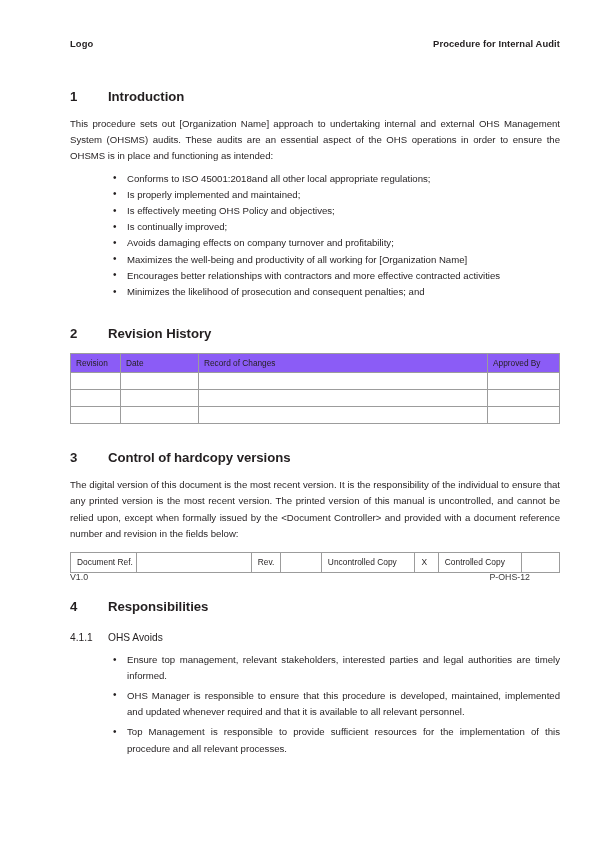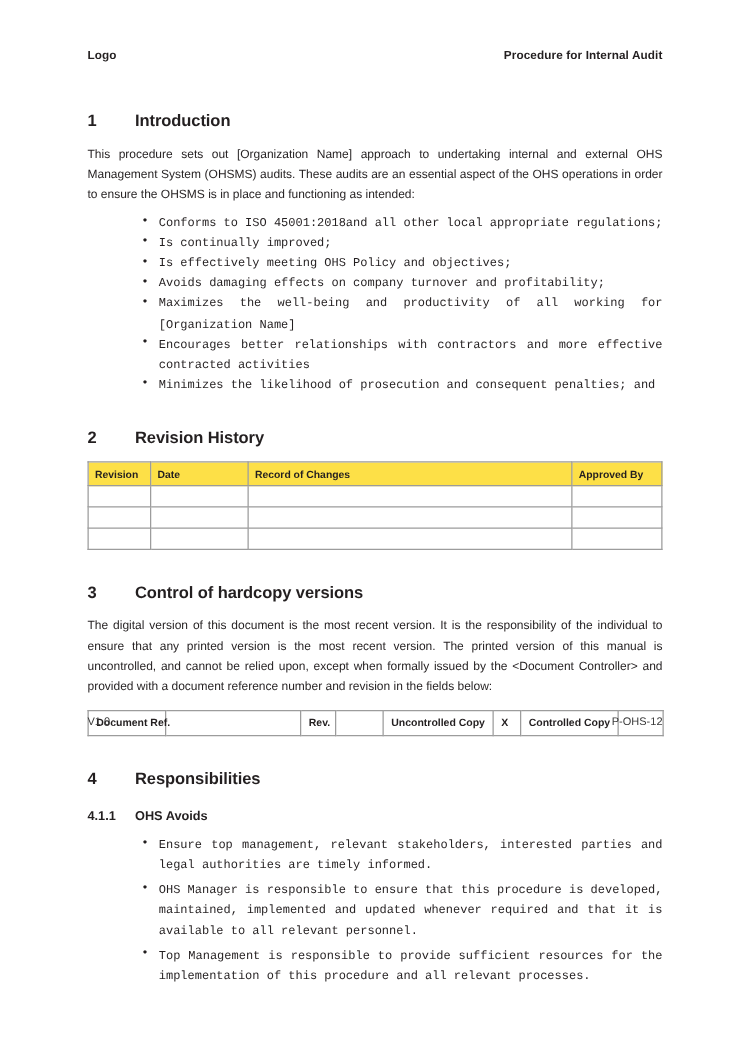--- a/index.html
+++ b/index.html
@@ -9,21 +9,21 @@
     height: 848px;
     background: #ffffff;
     font-family: "Liberation Sans", sans-serif;
     color: #231f20;
     overflow: hidden;
   }
   .page {
     position: relative;
     width: 600px;
     height: 636px;
-    padding: 38px 70px 0 70px;
+    padding: 38px 40px 0 70px;
   }
 
   
   .doc-header {
     display: flex;
     justify-content: space-between;
     align-items: baseline;
     font-size: 9.4px;
     font-weight: bold;
     letter-spacing: .1px;
@@ -39,39 +39,38 @@
     letter-spacing: -.05px;
     margin: 0 0 12px 0;
   }
   .h1 .num { width: 38px; flex: none; }
   .h1.gap-top { margin-top: 26px; }
 
   .h3 {
     display: flex;
     align-items: baseline;
     font-size: 10.2px;
-    font-weight: bold;
+    font-weight: normal;
     margin: 18px 0 9px 0;
   }
   .h3 .num { width: 38px; flex: none; }
 
   
   p.body {
     font-size: 9.6px;
     line-height: 16.2px;
     text-align: justify;
     margin: 0 0 6px 0;
   }
 
   
   ul.bullets {
     list-style: none;
     margin: 4px 0 0 0;
     padding: 0;
-    font-family: Liberation Mono, monospace;
   }
   ul.bullets > li {
     position: relative;
     padding-left: 57px;
     font-size: 9.6px;
     line-height: 16.2px;
     text-align: justify;
     margin-bottom: 0;
   }
   ul.bullets > li::before {
@@ -94,40 +93,39 @@
   table.grid td, table.grid th {
     border: 1px solid #9c9c9c;
     padding: 3px 5px;
     font-size: 8.3px;
     line-height: 12px;
     text-align: left;
     vertical-align: top;
     height: 17px;
   }
   table.grid th {
-    background: #fde047;
-    font-weight: bold;
+    background: #8b5cf6;
+    font-weight: normal;
   }
   table.grid td.empty { height: 17px; }
 
   table.refrow {
     width: 100%;
     border-collapse: collapse;
     table-layout: fixed;
     margin-top: 10px;
   }
   table.refrow td {
     border: 1px solid #9c9c9c;
     padding: 3px 6px;
     font-size: 8.4px;
     line-height: 13px;
     height: 19px;
     white-space: nowrap;
     vertical-align: middle;
-    font-weight: bold;
   }
 
   
   .doc-footer {
     position: absolute;
     left: 70px;
     right: 70px;
     bottom: 54px;
     display: flex;
     justify-content: space-between;
@@ -147,22 +145,23 @@
     <span>Procedure for Internal Audit</span>
   </div>
 
   <div class="h1">
     <span class="num">1</span>
     <span>Introduction</span>
   </div>
   <p class="body">This procedure sets out [Organization Name] approach to undertaking internal and external OHS Management System (OHSMS) audits. These audits are an essential aspect of the OHS operations in order to ensure the OHSMS is in place and functioning as intended:</p>
   <ul class="bullets">
     <li>Conforms to ISO 45001:2018and all other local appropriate regulations;</li>
+    <li>Is properly implemented and maintained;</li>
+    <li>Is effectively meeting OHS Policy and objectives;</li>
     <li>Is continually improved;</li>
-    <li>Is effectively meeting OHS Policy and objectives;</li>
     <li>Avoids damaging effects on company turnover and profitability;</li>
     <li>Maximizes the well-being and productivity of all working for [Organization Name]</li>
     <li>Encourages better relationships with contractors and more effective contracted activities</li>
     <li>Minimizes the likelihood of prosecution and consequent penalties; and</li>
   </ul>
 
   <div class="h1 gap-top">
     <span class="num">2</span>
     <span>Revision History</span>
   </div>

